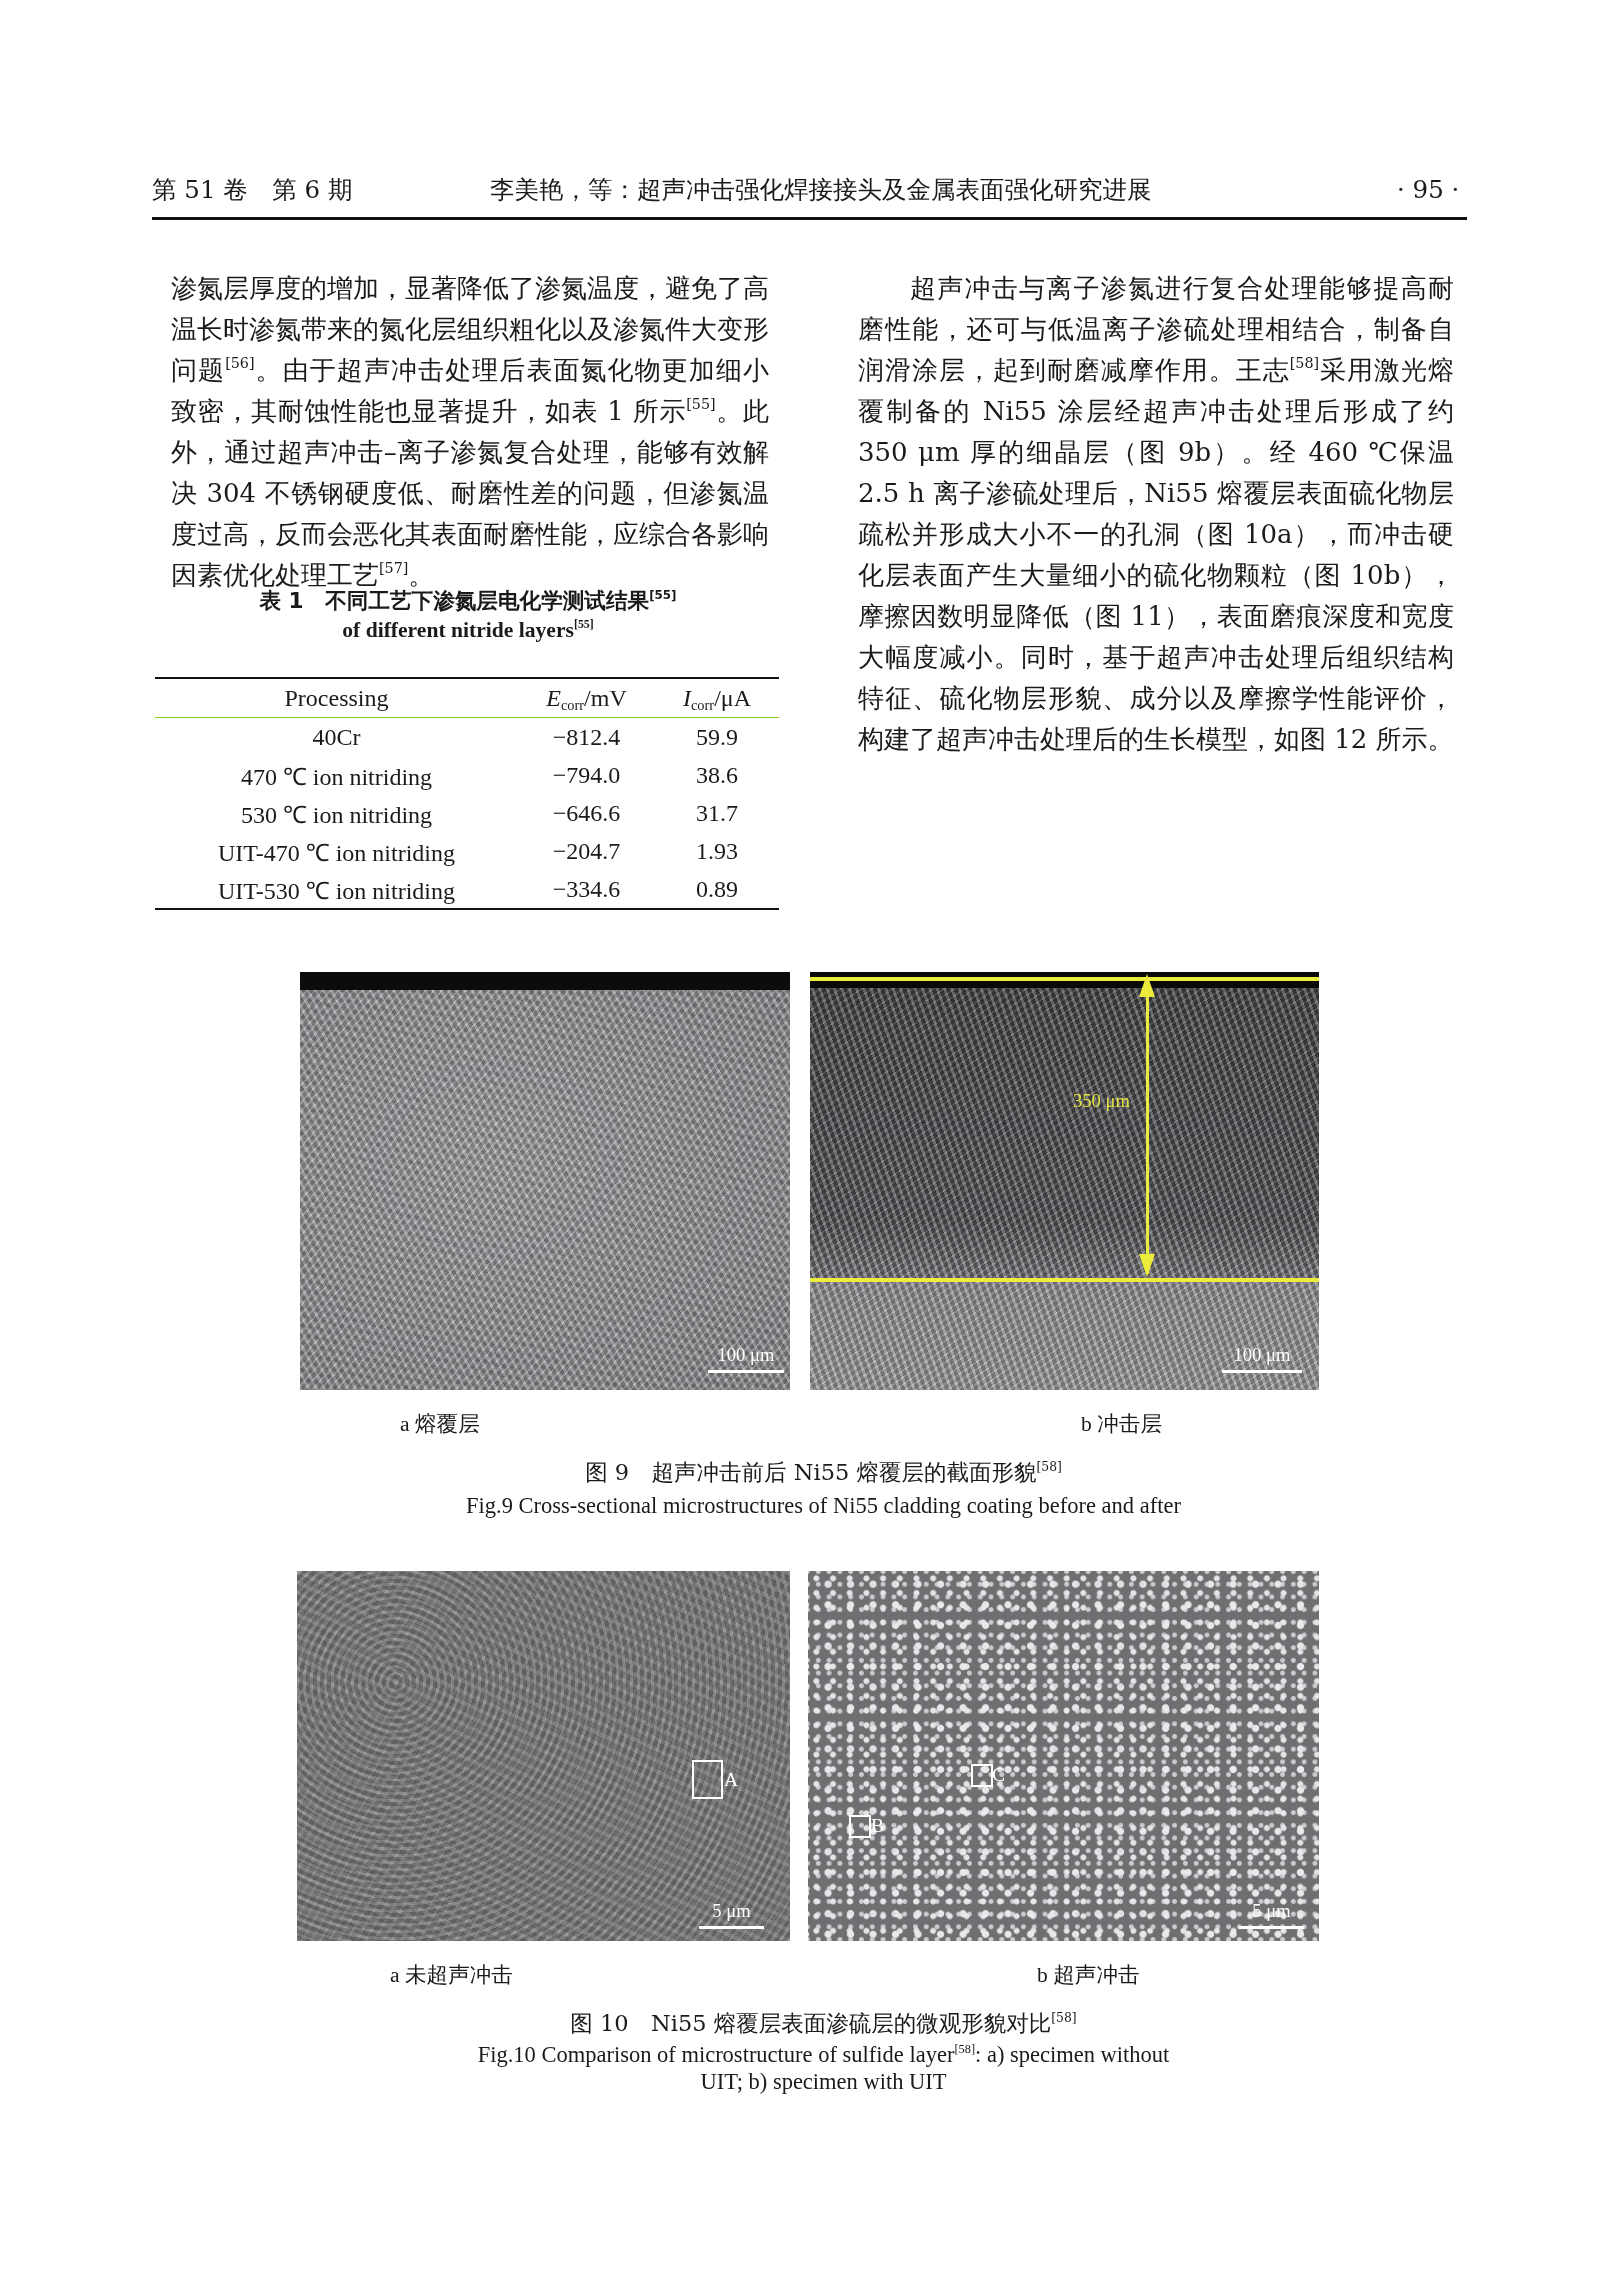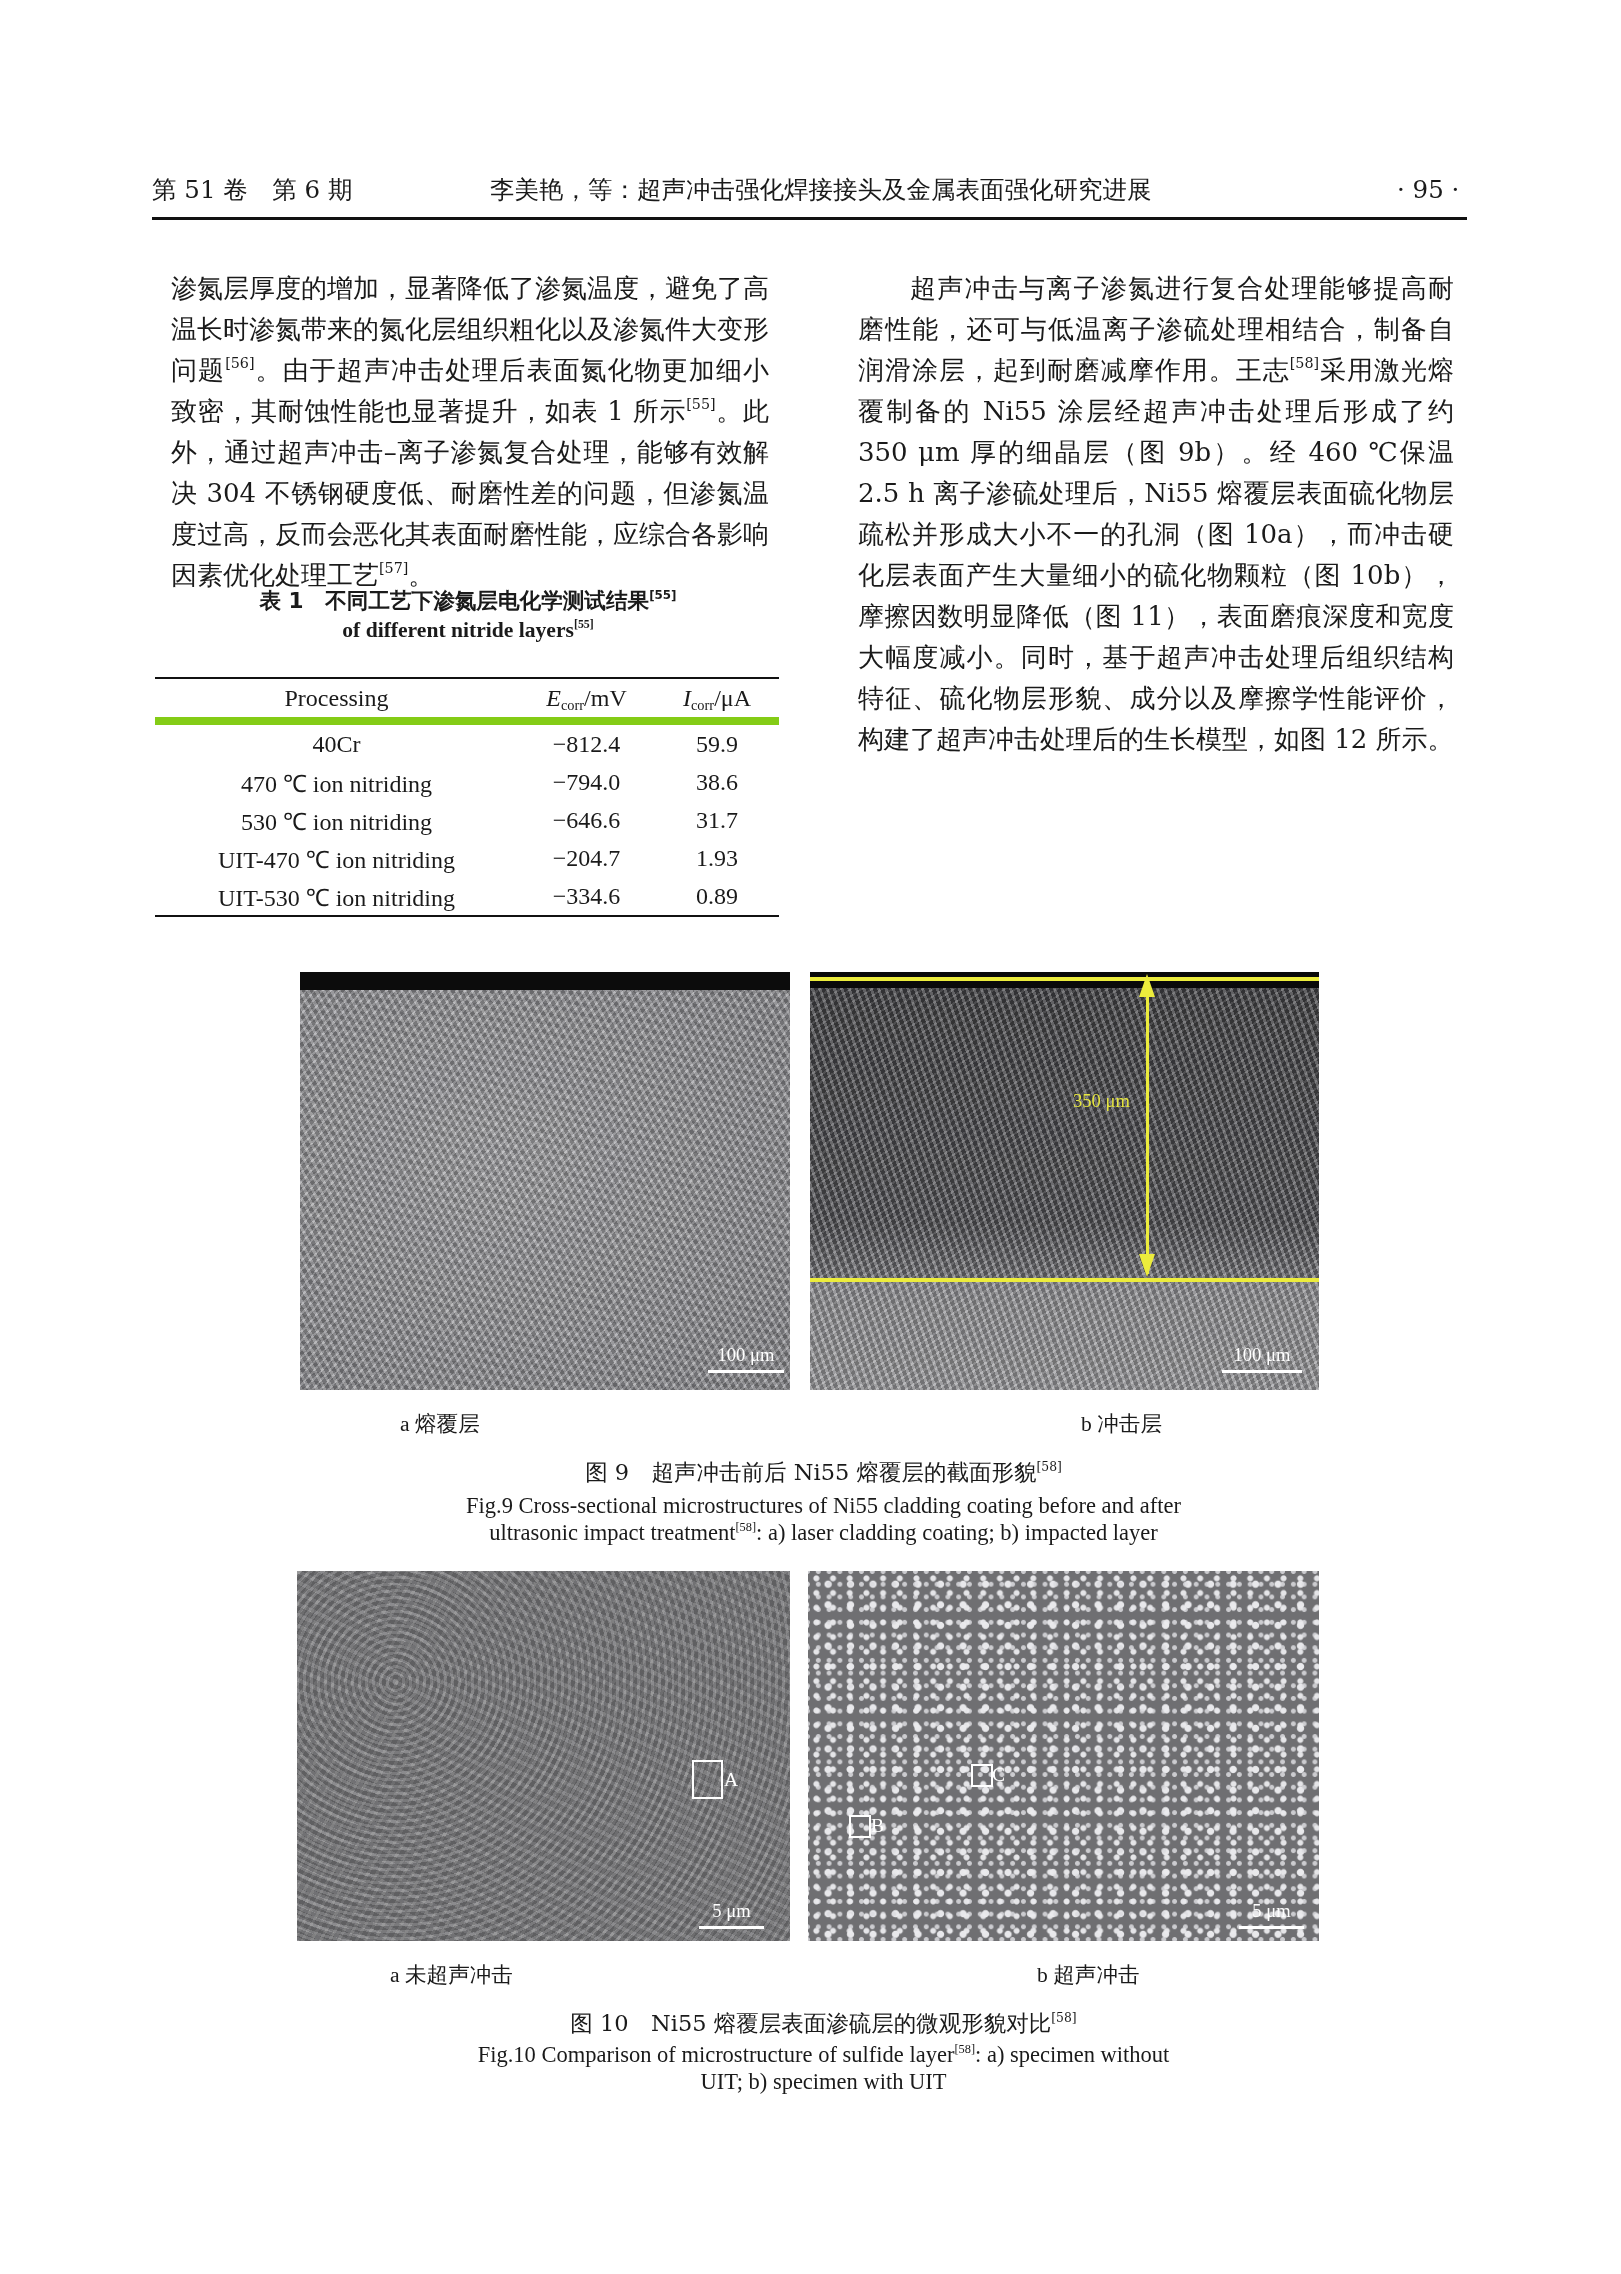--- a/index.html
+++ b/index.html
@@ -15,21 +15,21 @@
   .col { font-size: 26px; line-height: 41px; text-align: justify; text-align-last: left; }
   .col p { margin: 16px; }
   .indent { text-indent: 2em; }
   sup { font-size: 0.55em; vertical-align: 0.75em; line-height: 0; }
   sub { font-size: 0.6em; vertical-align: -0.25em; line-height: 0; }
   
   .tcap-cn { left: 152px; width: 632px; top: 586px; text-align: center; font-size: 21.6px; font-family: "DejaVu Sans", sans-serif; font-weight: bold; line-height: 29px; }
   .tcap-en { left: 152px; width: 632px; top: 617px; text-align: center; font-size: 21.6px; font-family: "Liberation Serif", serif; font-weight: bold; line-height: 27.4px; }
   table.t1 { position: absolute; left: 155px; top: 677px; width: 624px; border-collapse: collapse; font-family: "Liberation Serif", serif; font-size: 24px; }
   table.t1 th, table.t1 td { font-weight: normal; padding: 0; height: 38px; text-align: center; }
-  table.t1 thead tr { border-top: 2.9px solid #111; border-bottom: 8px solid #84cc16; }
+  table.t1 thead tr { border-top: 2.9px solid #111; border-bottom: 1px solid #84cc16; }
   table.t1 thead th { height: 38px; }
   table.t1 tbody tr:last-child { border-bottom: 2.9px solid #111; }
   table.t1 .c1 { width: 363px; }
   table.t1 .c2 { width: 137px; }
   table.t1 .c3 { width: 124px; }
   
   .img { overflow: hidden; }
   .fig9a { left: 300px; top: 972px; width: 490px; height: 418px;
     background:
       linear-gradient(#0c0c0c 0 17.6px, transparent 17.6px),
@@ -148,21 +148,20 @@
   <div class="lbl350">350 μm</div>
   <div class="scalebar" style="left:412px; top:372px; width:80px;">
     <span>100 μm</span><span class="bar"></span>
   </div>
 </div>
 <div class="abs sublabel" style="left:400px; top:1409px;">a  熔覆层</div>
 <div class="abs sublabel" style="left:1037px; top:1409px;margin-left:44px;">b  冲击层</div>
 <div class="abs cap-cn" style="top:1458px;"><span>图 9　超声冲击前后 Ni55 熔覆层的截面形貌</span><sup>[58]</sup></div>
 <div class="abs cap-en" style="top:1492px;">
   <div>Fig.9 Cross-sectional microstructures of Ni55 cladding coating before and after</div>
-  <div><span>ultrasonic impact treatment</span><sup>[58]</sup><span>: a) laser cladding coating; b) impacted layer</span></div>
 </div>
 
 <div class="abs img fig10a">
   <div class="box" style="left:395px; top:189px; width:26.5px; height:35px;"></div>
   <div class="boxlbl" style="left:427px; top:198px;">A</div>
   <div class="scalebar" style="left:402px; top:329px; width:65px;">
     <span>5 μm</span><span class="bar"></span>
   </div>
 </div>
 <div class="abs img fig10b">

